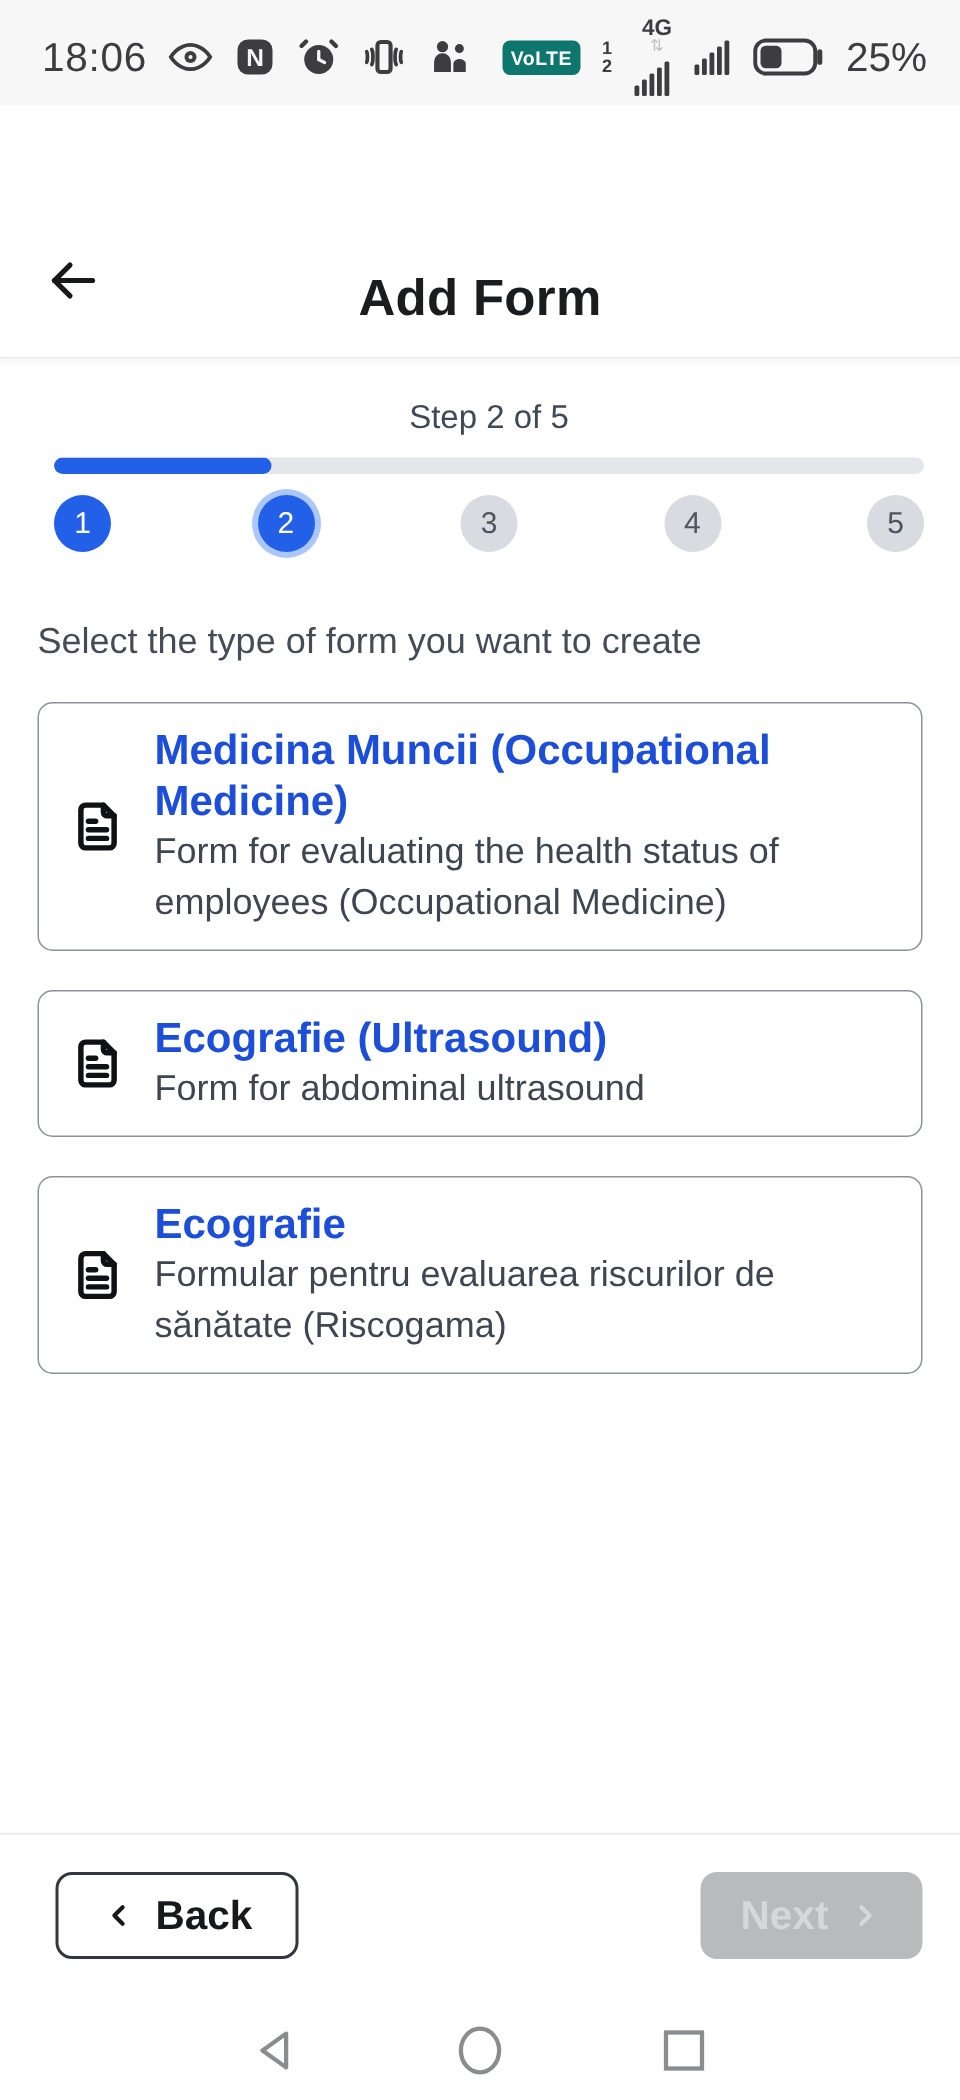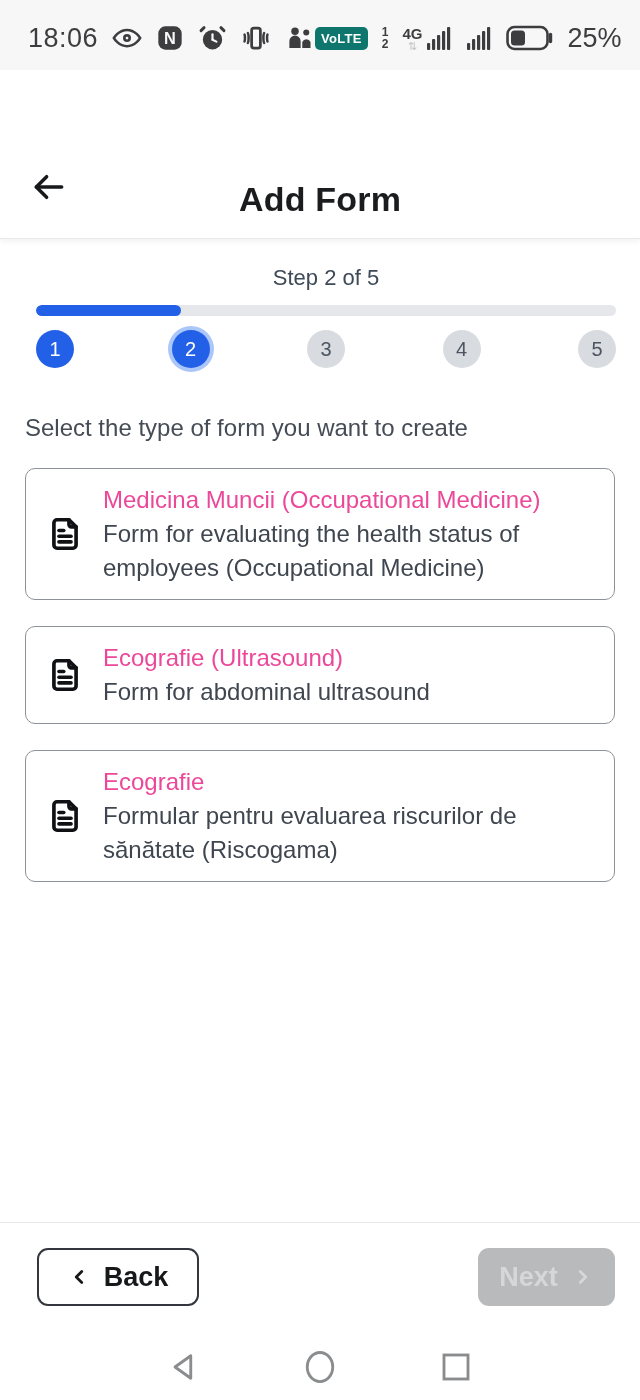--- a/index.html
+++ b/index.html
@@ -18,21 +18,21 @@
   .sb-left, .sb-right { display:flex; align-items:center; gap:14px; }
   .sb-time { font-size:27px; font-weight:500; color:#3d3d3f; letter-spacing:.5px; }
   .sb-icon { display:flex; align-items:center; }
   .sb-icon svg { display:block; }
   .volte {
     background:#0f766e; color:#fff; font-size:13px; font-weight:700;
     padding:4px 6px; border-radius:5px; letter-spacing:.3px;
   }
   .simnums { display:flex; flex-direction:column; font-size:12px; line-height:12px;
     color:#3d3d3f; font-weight:600; }
-  .netcluster { display:flex; align-items:flex-end; gap:3px; }
+  .netcluster { display:flex; align-items:flex-end; gap:3px;flex-direction:column; }
   .netcol { display:flex; flex-direction:column; align-items:center; line-height:14px; }
   .net-4g { font-size:15px; font-weight:700; color:#3d3d3f; }
   .net-sub { color:#c2c3c5; font-size:11px; line-height:10px; }
   .sb-batt-pct { font-size:27px; font-weight:500; color:#3d3d3f; }
   
   .header {
     height:169px; display:flex; align-items:center;
     padding:66px 30px 0 30px;
     border-bottom:1px solid #e9e9eb;
     box-shadow:0 3px 5px rgba(0,0,0,.05);
@@ -66,40 +66,40 @@
   .section-title { margin-top:52px; font-size:36px; font-weight:700; color:#101215; letter-spacing:.2px; }
   .section-subtitle { margin-top:46px; font-size:24px; color:#454c56; }
   
   .cards { margin-top:26px; display:flex; flex-direction:column; gap:26px; }
   .card {
     border:1.5px solid #8d9299; border-radius:10px; background:#fff;
     padding:14px 20px; display:flex; align-items:center; gap:19px; cursor:pointer;
   }
   .card-icon { flex:0 0 auto; display:flex; }
   .card-text { flex:1 1 auto; }
-  .card-title { font-size:24px; font-weight:400; color:#ec4899; line-height:34px; }
+  .card-title { font-size:28px; font-weight:700; color:#1d4ed8; line-height:34px; }
   .card-desc { font-size:24px; color:#3f464f; line-height:34px; }
   
   .footer-divider {
     position:absolute; left:0; right:0; top:1222px;
     border-top:1px solid #e8e8ea;
   }
   .footer-buttons {
     position:absolute; left:25px; right:25px; top:1248px;
     display:flex; justify-content:space-between;
   }
   .btn {
     height:58px; border-radius:11px; display:flex; align-items:center; justify-content:center;
     gap:14px; font-size:27px; font-weight:600; font-family:inherit; cursor:pointer;
   }
   .btn-back {
     width:162px; background:#fff; border:2px solid #33373d; color:#17181a;margin-left:12px;
   }
   .btn-next {
-    width:137px; background:#b8babc; border:none; color:#d6d7d9; cursor:default;
+    width:148px; background:#b8babc; border:none; color:#d6d7d9; cursor:default;
   }
   
   .navbar {
     position:absolute; left:0; right:0; bottom:0; height:66px;
     display:flex; align-items:center; justify-content:center; gap:96px;
     background:#fff;
   }
   .nav-btn { width:40px; height:40px; display:flex; align-items:center; justify-content:center; cursor:pointer; }
 </style>
 </head>

